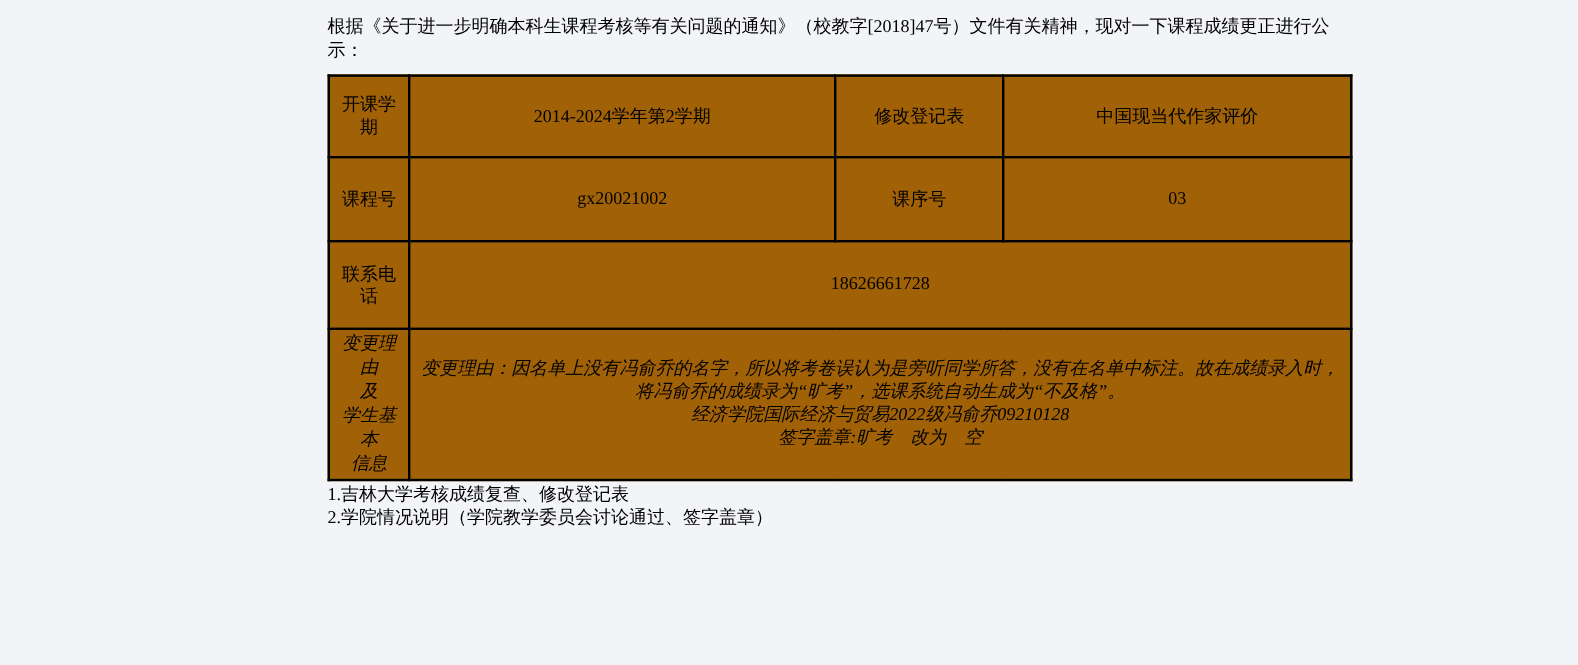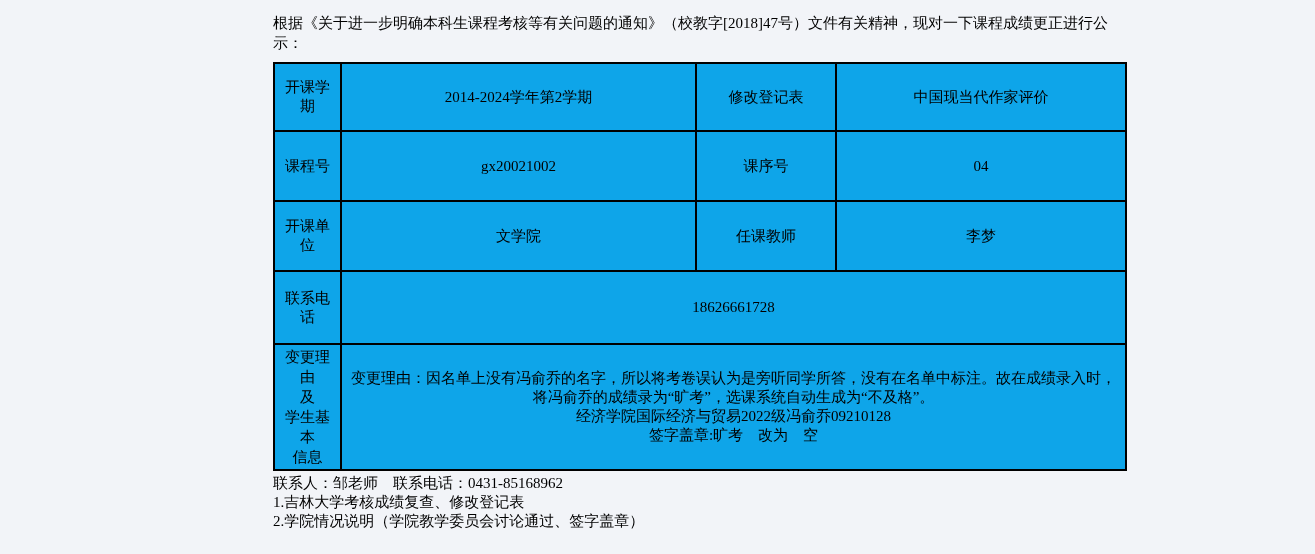--- a/index.html
+++ b/index.html
@@ -24,35 +24,35 @@
   }
   .intro {
     line-height: 20px;
     font-family: Liberation Serif, serif;
   }
   table.info-table {
     border-collapse: collapse;
     table-layout: fixed;
     width: 852px;
     margin-top: 9px;
-    background: #0ea5e9;
+    background: #a16207;
   }
   table.info-table td {
     border: 2px solid #000;
     text-align: center;
     vertical-align: middle;
     padding: 2px 3px;
     box-sizing: border-box;
     overflow: hidden;
   }
   tr.row-h1 td { height: 68px; }
   tr.row-h2 td { height: 70px; }
   tr.row-h3 td { height: 70px; }
   tr.row-h4 td { height: 73px; }
-  tr.row-h5 td { height: 89px; }
+  tr.row-h5 td { height: 89px; font-style: italic; }
   td.reason-label {
     white-space: pre-line;
     line-height: 20px;
   }
   td.reason-content {
     text-align: left;
     line-height: 19px;
     padding: 2px 4px;
   }
   .footer {
@@ -78,46 +78,39 @@
       <tr class="row-h1">
         <td>开课学期</td>
         <td>2014-2024学年第2学期</td>
         <td>修改登记表</td>
         <td>中国现当代作家评价</td>
       </tr>
       <tr class="row-h2">
         <td>课程号</td>
         <td>gx20021002</td>
         <td>课序号</td>
-        <td>04</td>
-      </tr>
-      <tr class="row-h3">
-        <td>开课单位</td>
-        <td>文学院</td>
-        <td>任课教师</td>
-        <td>李梦</td>
+        <td>03</td>
       </tr>
       <tr class="row-h4">
         <td>联系电话</td>
         <td colspan="3">18626661728</td>
       </tr>
       <tr class="row-h5">
         <td class="reason-label">变更理由
 及
 学生基本
 信息</td>
         <td colspan="3" class="reason-content">
           <div>变更理由：因名单上没有冯俞乔的名字，所以将考卷误认为是旁听同学所答，没有在名单中标注。故在成绩录入时，将冯俞乔的成绩录为“旷考”，选课系统自动生成为“不及格”。</div>
           <div>经济学院国际经济与贸易2022级冯俞乔09210128</div>
           <div>签字盖章:旷考　改为　空</div>
         </td>
       </tr>
     </tbody>
   </table>
 
   <div class="footer">
-    <div>联系人：邹老师　联系电话：0431-85168962</div>
     <div>1.吉林大学考核成绩复查、修改登记表</div>
     <div>2.学院情况说明（学院教学委员会讨论通过、签字盖章）</div>
 
   </div>
 
 </div>
 
 </body></html>

